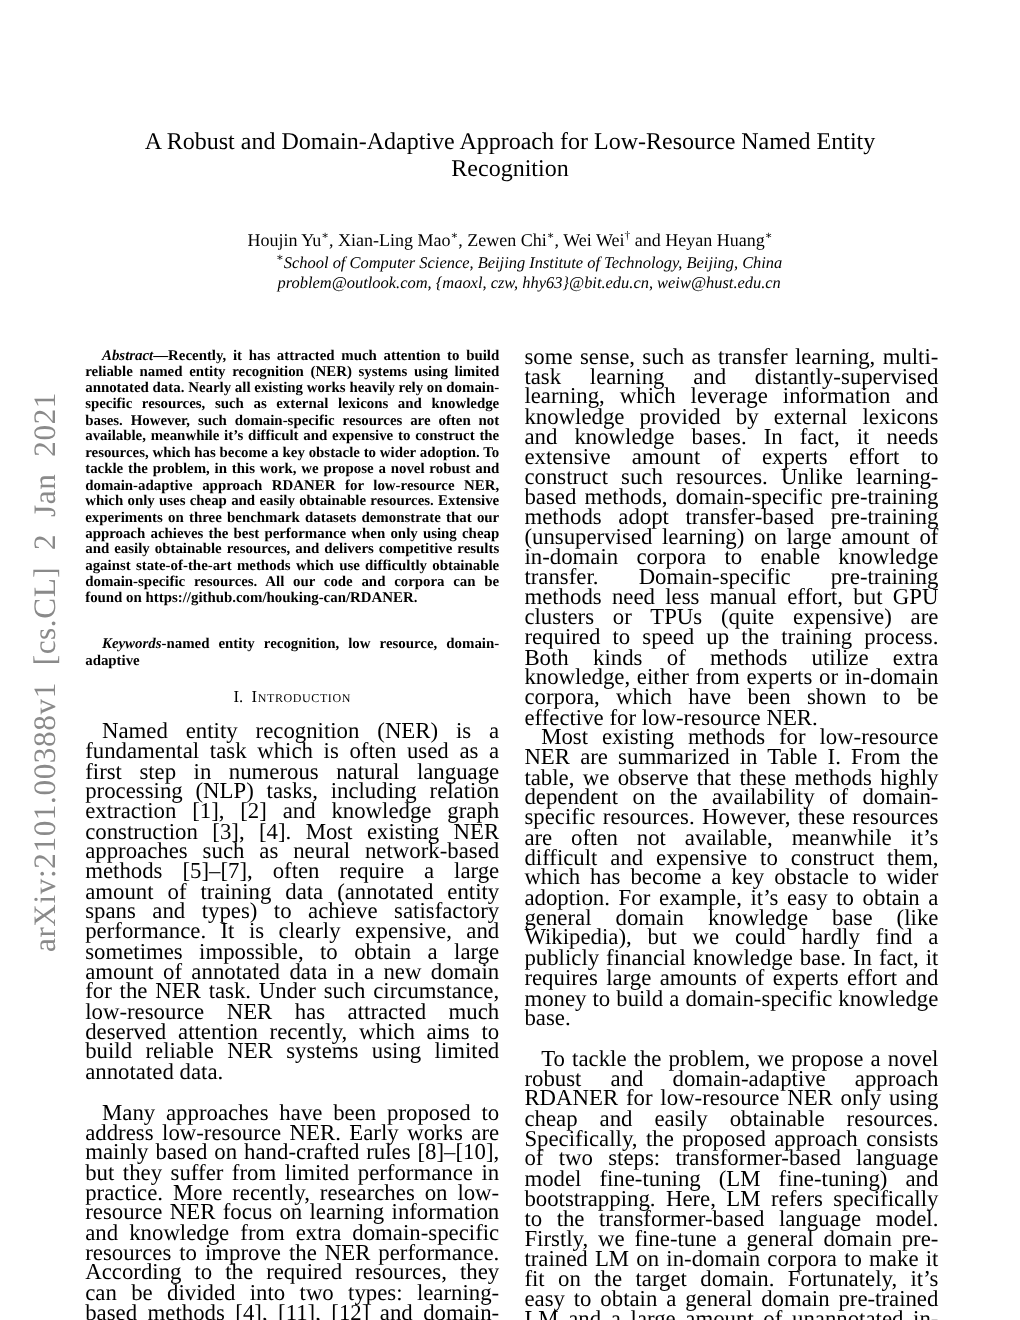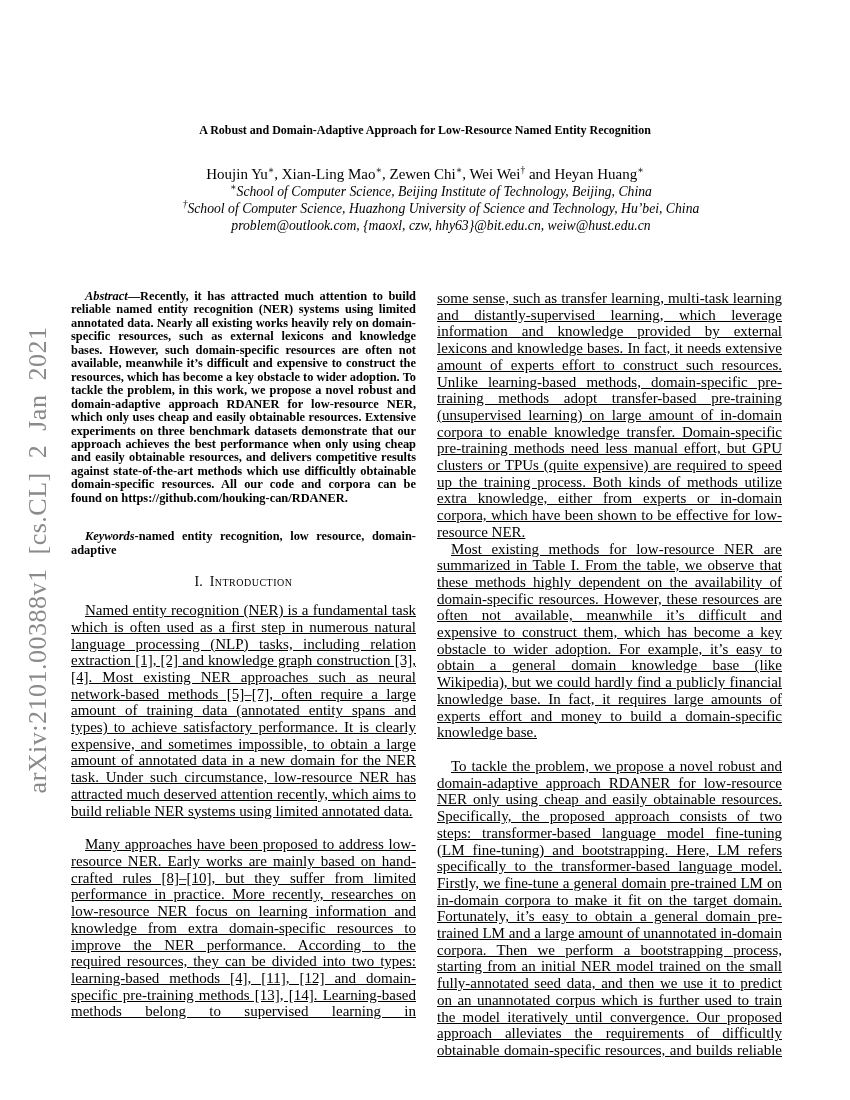--- a/index.html
+++ b/index.html
@@ -30,28 +30,28 @@
 
   
   .header {
     position: absolute;
     top: 107px;
     left: 0;
     width: 100%;
     text-align: center;
   }
   .title {
-    font-size: 12px;
+    font-size: 20px;
     line-height: 23px;
-    font-weight: bold;
+    font-weight: normal;
     max-width: 700px;
-    margin: 12px auto;
+    margin: 0 auto;
   }
   .authors {
-    margin-top: 24px;
+    margin-top: 40px;
     font-size: 15px;
     line-height: 17px;
   }
   sup {
     font-size: 9.5px;
     vertical-align: super;
     line-height: 0;
   }
   .affil, .emails {
     font-style: italic;
@@ -86,44 +86,42 @@
     font-weight: normal;
     font-size: 13.9px;
     line-height: 16px;
     text-align: center;
     margin: 17px 0 12px 0;
   }
   .section-heading .num { margin-right: 7px; }
   .sc { font-variant: small-caps; letter-spacing: 0.5px; font-family: Liberation Serif, serif; }
 
   .body-p {
-    font-size: 15px;
+    font-size: 19px;
     line-height: 16.7px;
     text-indent: 14px;
-    text-decoration: underline;
   }
   .no-indent { text-indent: 0; }
   .justify-last { text-align-last: justify; margin-top: 17px; }
 </style>
 </head>
 <body>
 
 <div class="page">
 
   <div class="watermark">arXiv:2101.00388v1 [cs.CL] 2 Jan 2021</div>
 
   <div class="header">
     <h1 class="title">A Robust and Domain-Adaptive Approach for Low-Resource Named Entity Recognition</h1>
 
     <div class="authors">
       <span>Houjin Yu</span><sup>∗</sup><span>, </span><span>Xian-Ling Mao</span><sup>∗</sup><span>, </span><span>Zewen Chi</span><sup>∗</sup><span>, </span><span>Wei Wei</span><sup>†</sup><span> and </span><span>Heyan Huang</span><sup>∗</sup>
     </div>
 
     <div class="affil"><sup>∗</sup><span>School of Computer Science, Beijing Institute of Technology, Beijing, China</span></div>
-    <div class="affil"><sup>†</sup><span>School of Computer Science, Huazhong University of Science and Technology, Hu’bei, China</span></div>
     <div class="emails">problem@outlook.com, {maoxl, czw, hhy63}@bit.edu.cn, weiw@hust.edu.cn</div>
   </div>
 
   <div class="col col-left">
     <p class="abstract"><span class="lead-it">Abstract</span><span>—Recently, it has attracted much attention to build reliable named entity recognition (NER) systems using limited annotated data. Nearly all existing works heavily rely on domain-specific resources, such as external lexicons and knowledge bases. However, such domain-specific resources are often not available, meanwhile it’s difficult and expensive to construct the resources, which has become a key obstacle to wider adoption. To tackle the problem, in this work, we propose a novel robust and domain-adaptive approach RDANER for low-resource NER, which only uses cheap and easily obtainable resources. Extensive experiments on three benchmark datasets demonstrate that our approach achieves the best performance when only using cheap and easily obtainable resources, and delivers competitive results against state-of-the-art methods which use difficultly obtainable domain-specific resources. All our code and corpora can be found on </span><span class="abs-url">https://github.com/houking-can/RDANER</span><span>.</span></p>
 
     <p class="keywords"><span class="lead-it">Keywords</span><span>-named entity recognition, low resource, domain-adaptive</span></p>
 
     <h2 class="section-heading"><span class="num">I.</span><span class="sc">Introduction</span></h2>
 

